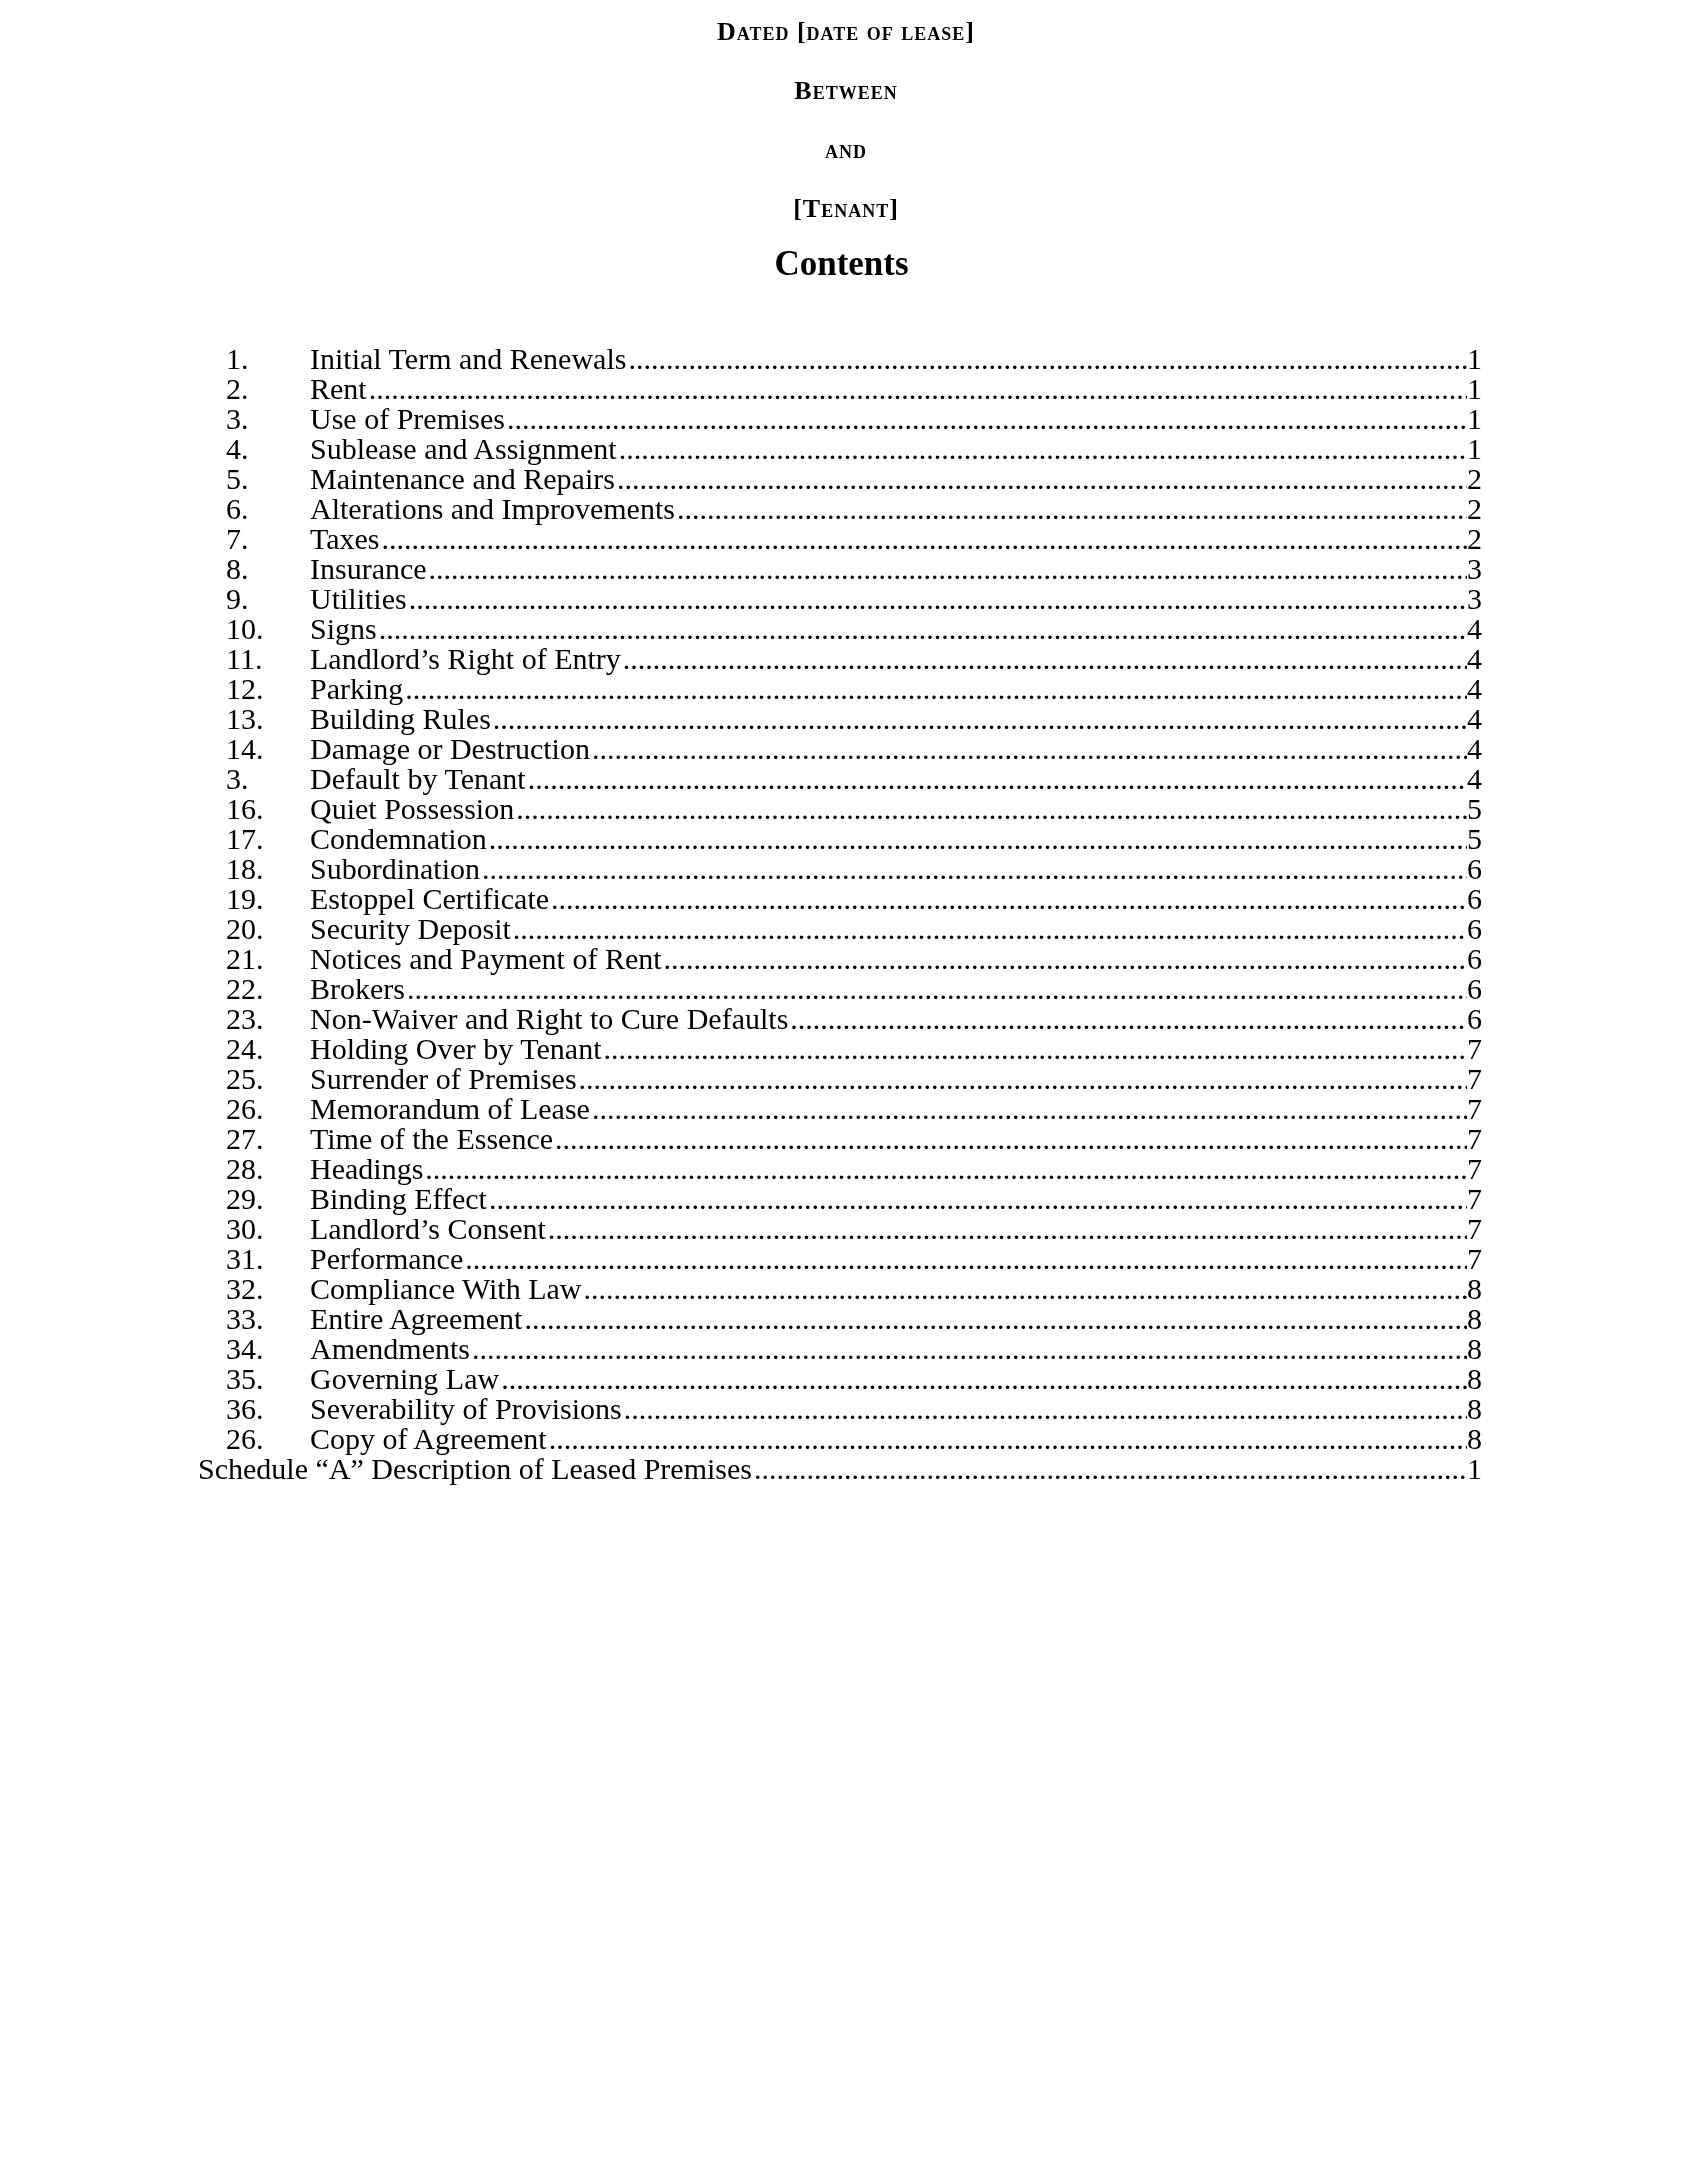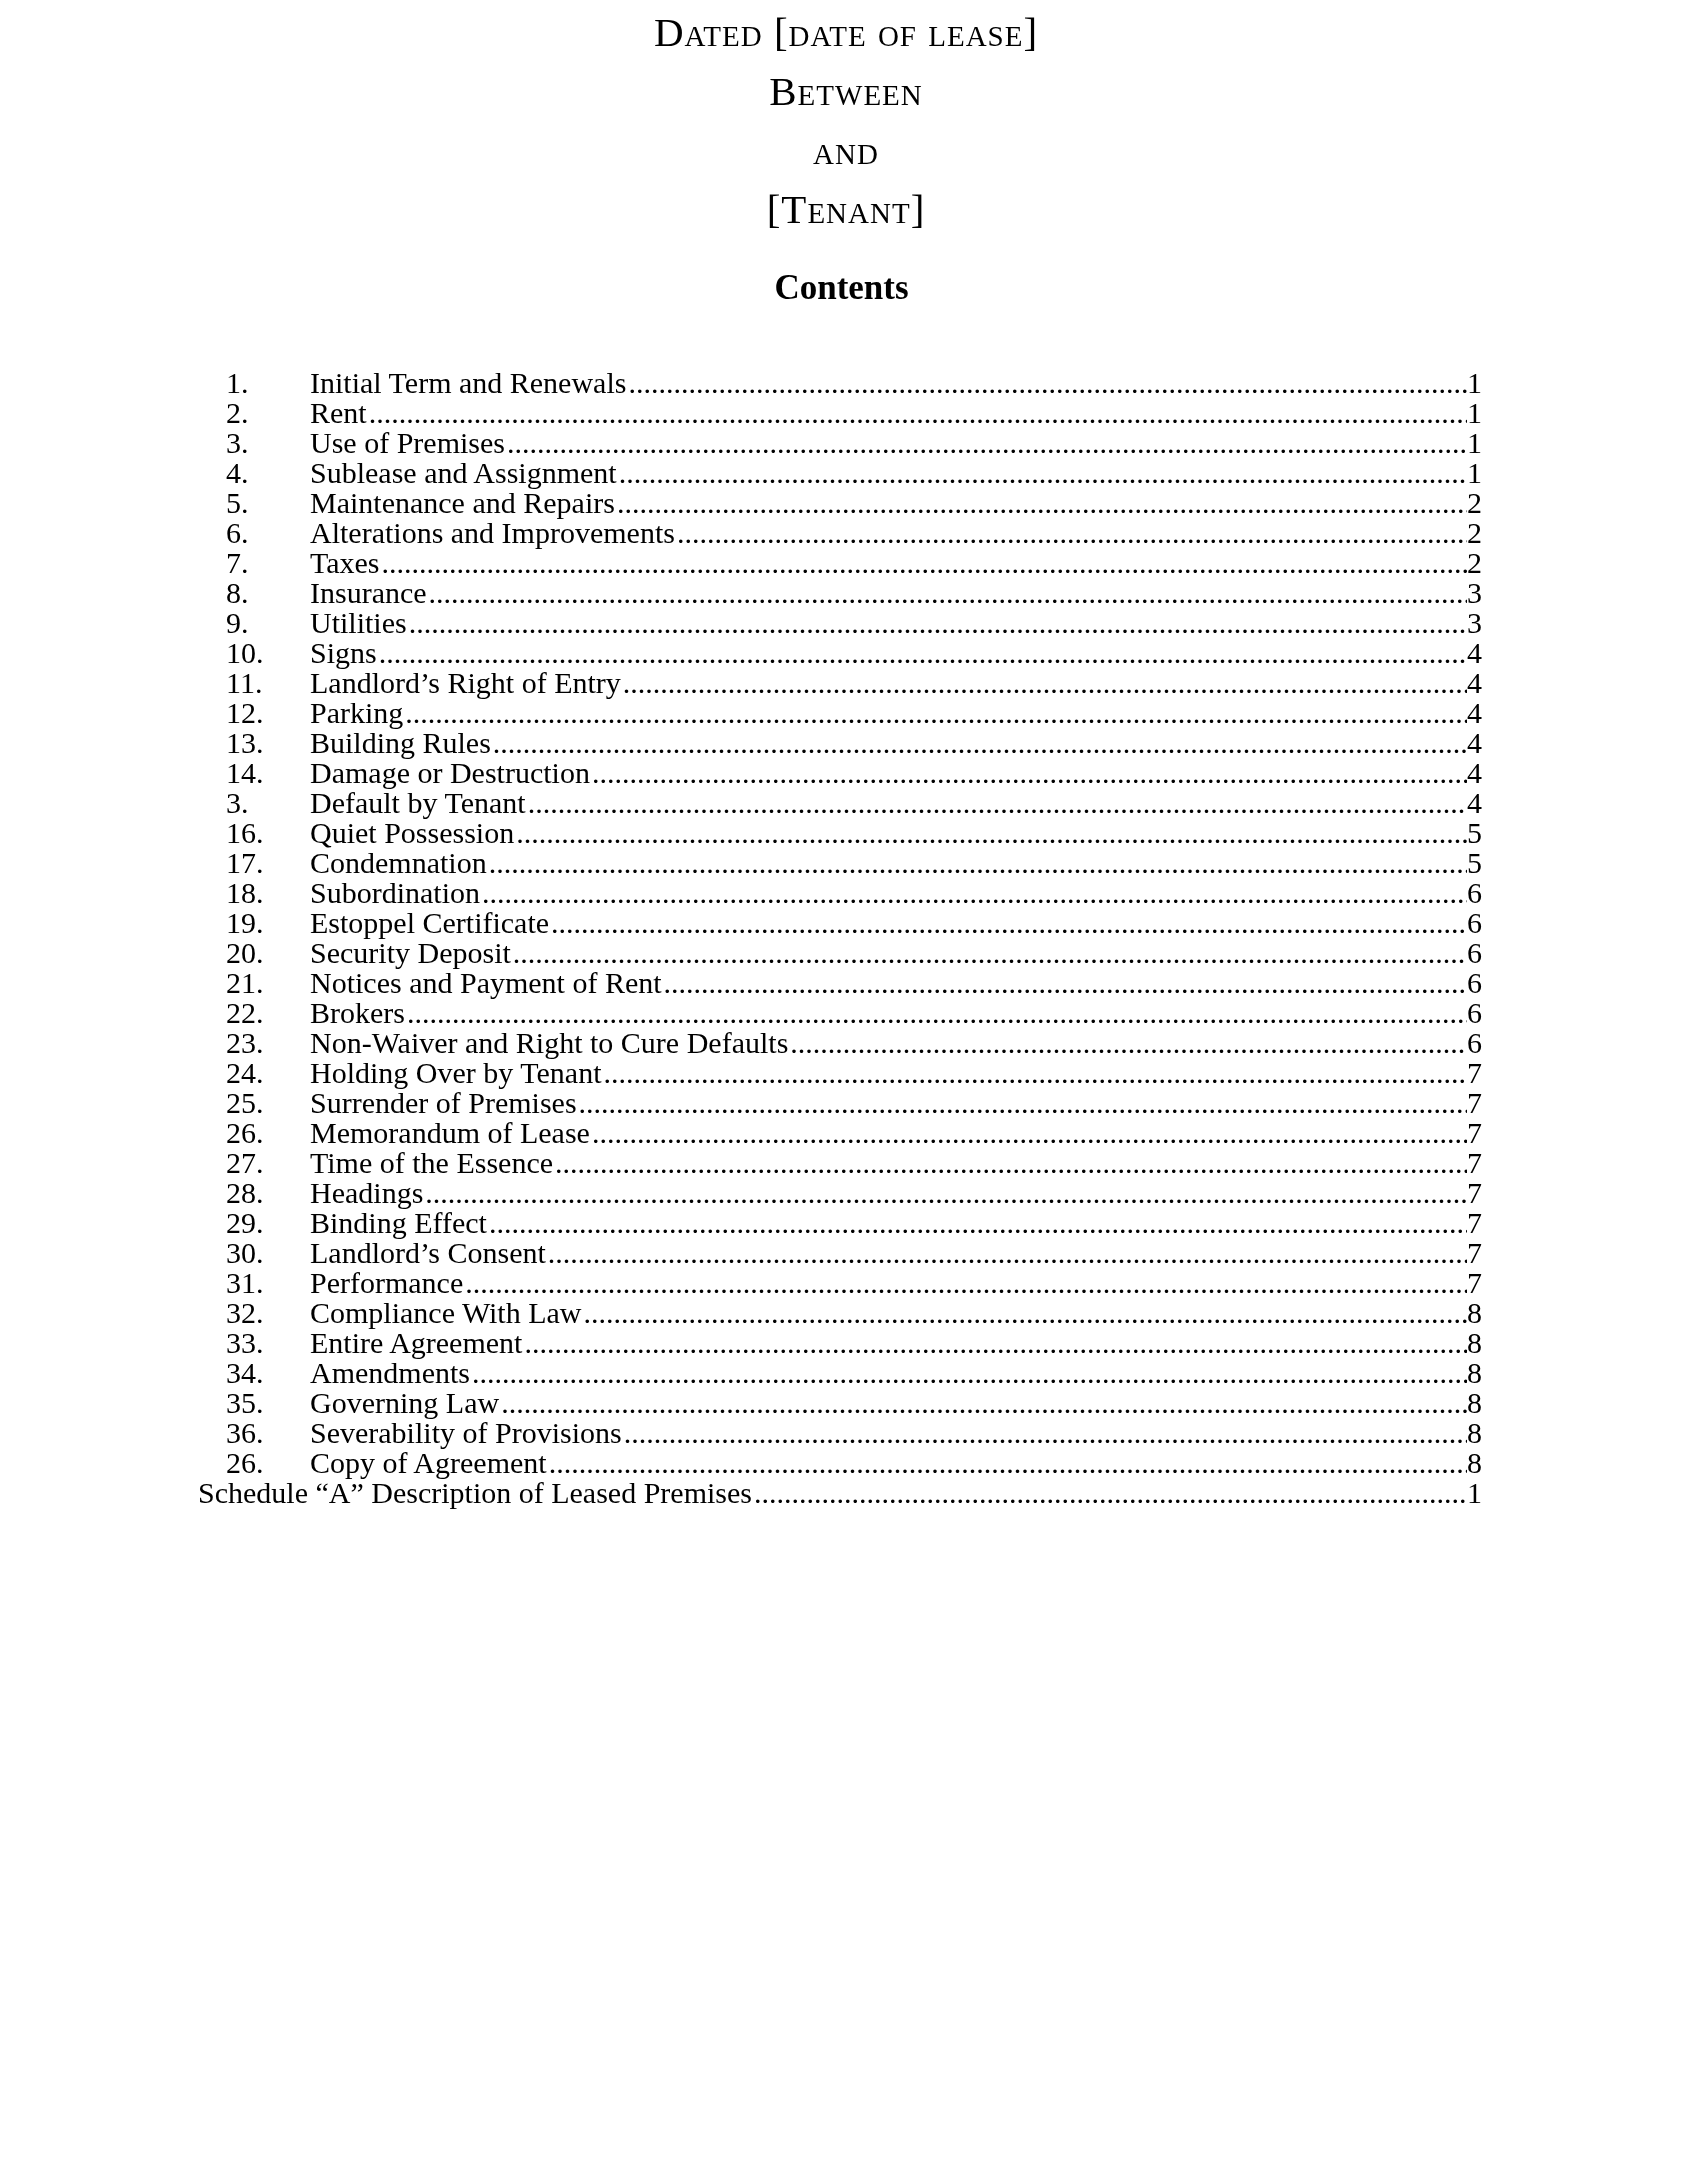--- a/index.html
+++ b/index.html
@@ -17,29 +17,28 @@
     overflow: hidden;
   }
   .title-block {
     padding-top: 2px;
   }
   .title-line {
     height: 59px;
     display: flex;
     align-items: center;
     justify-content: center;
-    font-size: 41px;
-    font-weight: normal;
+    font-size: 26px;
+    font-weight: bold;
     font-variant: small-caps;
     letter-spacing: 1px;
     white-space: nowrap;
     padding-left: 9px;
   }
   .contents-heading {
-    margin-top: 24px;
     height: 51px;
     display: flex;
     align-items: center;
     justify-content: center;
     font-size: 35px;
     font-weight: bold;
   }
   .toc {
     margin-top: 55px;
     padding: 0 201px 0 198px;

